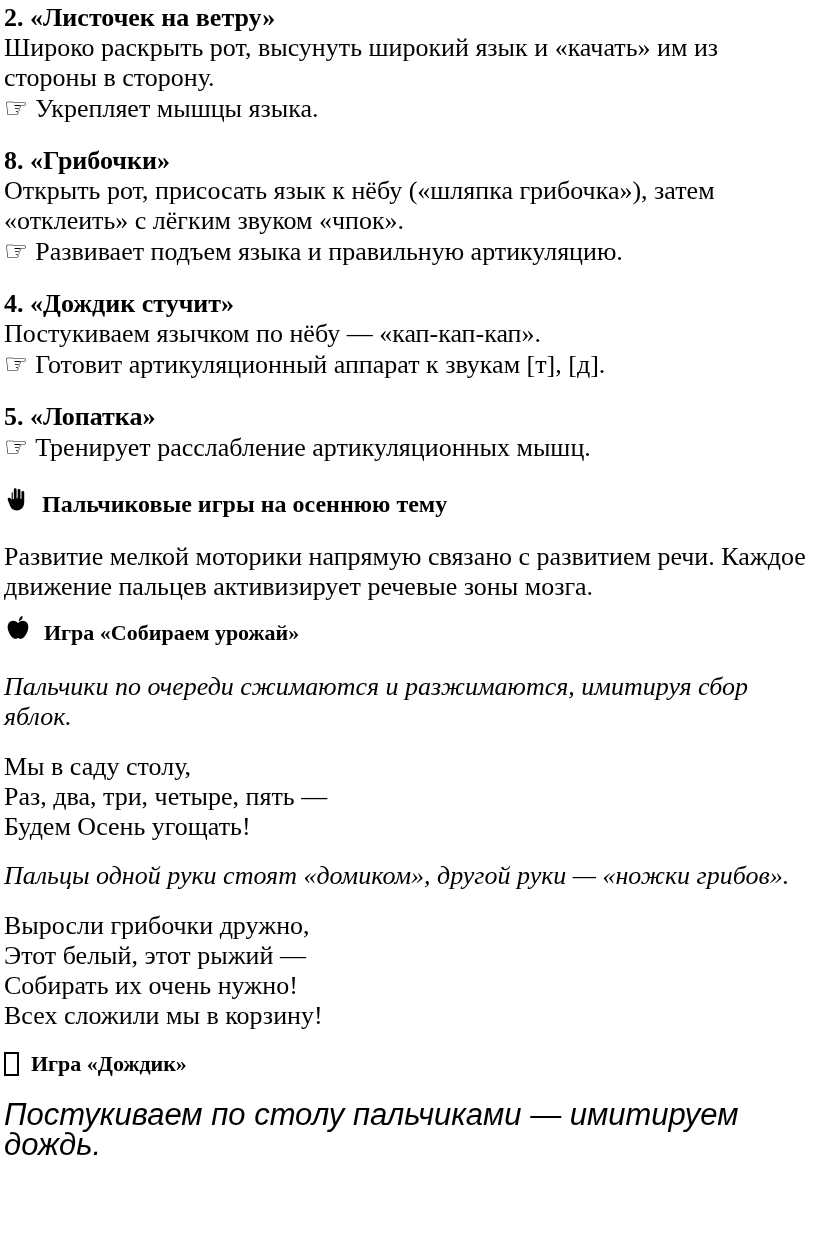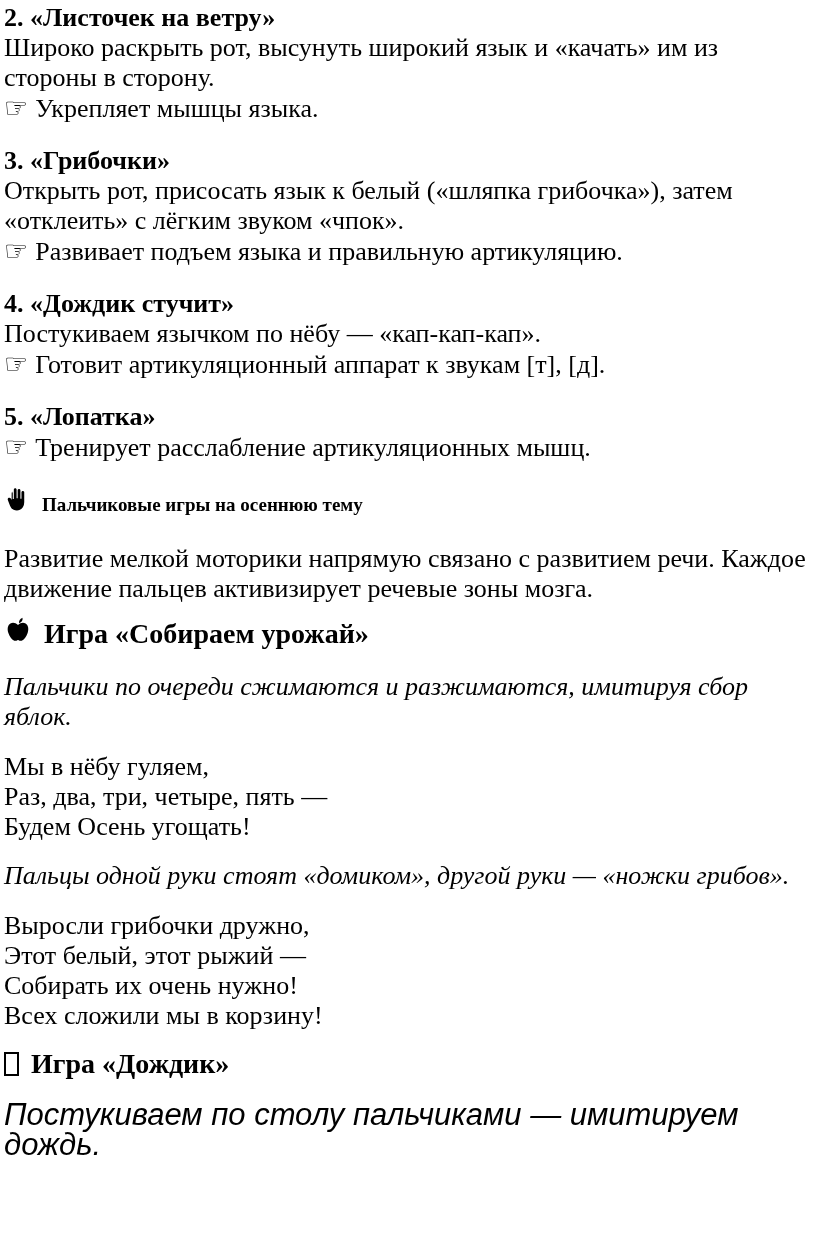--- a/index.html
+++ b/index.html
@@ -24,33 +24,33 @@
     font-family: "DejaVu Sans", sans-serif;
     font-size: 27px;
     margin-right: 7px;
   }
 
   .fg-heading {
     display: flex;
     align-items: center;
     gap: 12px;
     font-weight: bold;
-    font-size: 19px;
+    font-size: 24px;
     line-height: 34px;
     margin: 8px 0 20px 0;
   }
   .intro { margin-bottom: 11px; }
 
   .game { margin-bottom: 16px; }
   .game-title {
     display: flex;
     align-items: center;
     gap: 12px;
     font-weight: bold;
-    font-size: 28px;
+    font-size: 22px;
     line-height: 34px;
     margin-bottom: 18px;
   }
   .instruction {
     font-style: italic;
     margin-bottom: 20px;
     margin-top: 19px;
   }
   .instruction.sans {
     font-family: "Liberation Sans", sans-serif;
@@ -72,22 +72,22 @@
 </head>
 <body>
 
 <section class="exercise">
   <h3 class="ex-title">2. «Листочек на ветру»</h3>
   <p>Широко раскрыть рот, высунуть широкий язык и «качать» им из стороны в сторону.</p>
   <p class="benefit"><span class="pointing-glyph">☞</span><span>Укрепляет мышцы языка.</span></p>
 </section>
 
 <section class="exercise">
-  <h3 class="ex-title">3. «Грибочки»</h3>
-  <p>Открыть рот, присосать язык к белый («шляпка грибочка»), затем «отклеить» с лёгким звуком «чпок».</p>
+  <h3 class="ex-title">8. «Грибочки»</h3>
+  <p>Открыть рот, присосать язык к нёбу («шляпка грибочка»), затем «отклеить» с лёгким звуком «чпок».</p>
   <p class="benefit"><span class="pointing-glyph">☞</span><span>Развивает подъем языка и правильную артикуляцию.</span></p>
 </section>
 
 <section class="exercise">
   <h3 class="ex-title">4. «Дождик стучит»</h3>
   <p>Постукиваем язычком по нёбу — «кап-кап-кап».</p>
   <p class="benefit"><span class="pointing-glyph">☞</span><span>Готовит артикуляционный аппарат к звукам [т], [д].</span></p>
 </section>
 
 <section class="exercise">
@@ -111,21 +111,21 @@
     <span class="icon-svg">
       <svg width="28" height="30" viewBox="0 0 32 32" aria-hidden="true">
         <path fill="#000000" d="M17.2 8.2c-.3-2.9.9-5 3.9-6.2.6 3-.7 5.2-3.9 6.2z"></path>
         <path fill="#000000" d="M16 10.2c2.9-2.6 6.1-3.2 8.7-1.6 3 1.9 3.9 6.2 2.3 10.8-1.5 4.4-4.2 8-6.8 8.8-1.4.4-2.4.1-3.5-.5-.5-.3-.9-.3-1.4 0-1.1.6-2.1.9-3.5.5-2.6-.8-5.3-4.4-6.8-8.8C3.4 14.8 4.3 10.5 7.3 8.6c2.6-1.6 5.8-1 8.7 1.6z"></path>
       </svg>
     </span>
     <span>Игра «Собираем урожай»</span>
   </h3>
   <p class="instruction">Пальчики по очереди сжимаются и разжимаются, имитируя сбор яблок.</p>
   <div class="poem">
-    <div class="poem-line">Мы в нёбу гуляем,</div>
+    <div class="poem-line">Мы в саду столу,</div>
     <div class="poem-line">Раз, два, три, четыре, пять —</div>
     <div class="poem-line">Будем Осень угощать!</div>
   </div>
 </section>
 
 <section class="game">
   <p class="instruction">Пальцы одной руки стоят «домиком», другой руки — «ножки грибов».</p>
   <div class="poem">
     <div class="poem-line">Выросли грибочки дружно,</div>
     <div class="poem-line">Этот белый, этот рыжий —</div>

